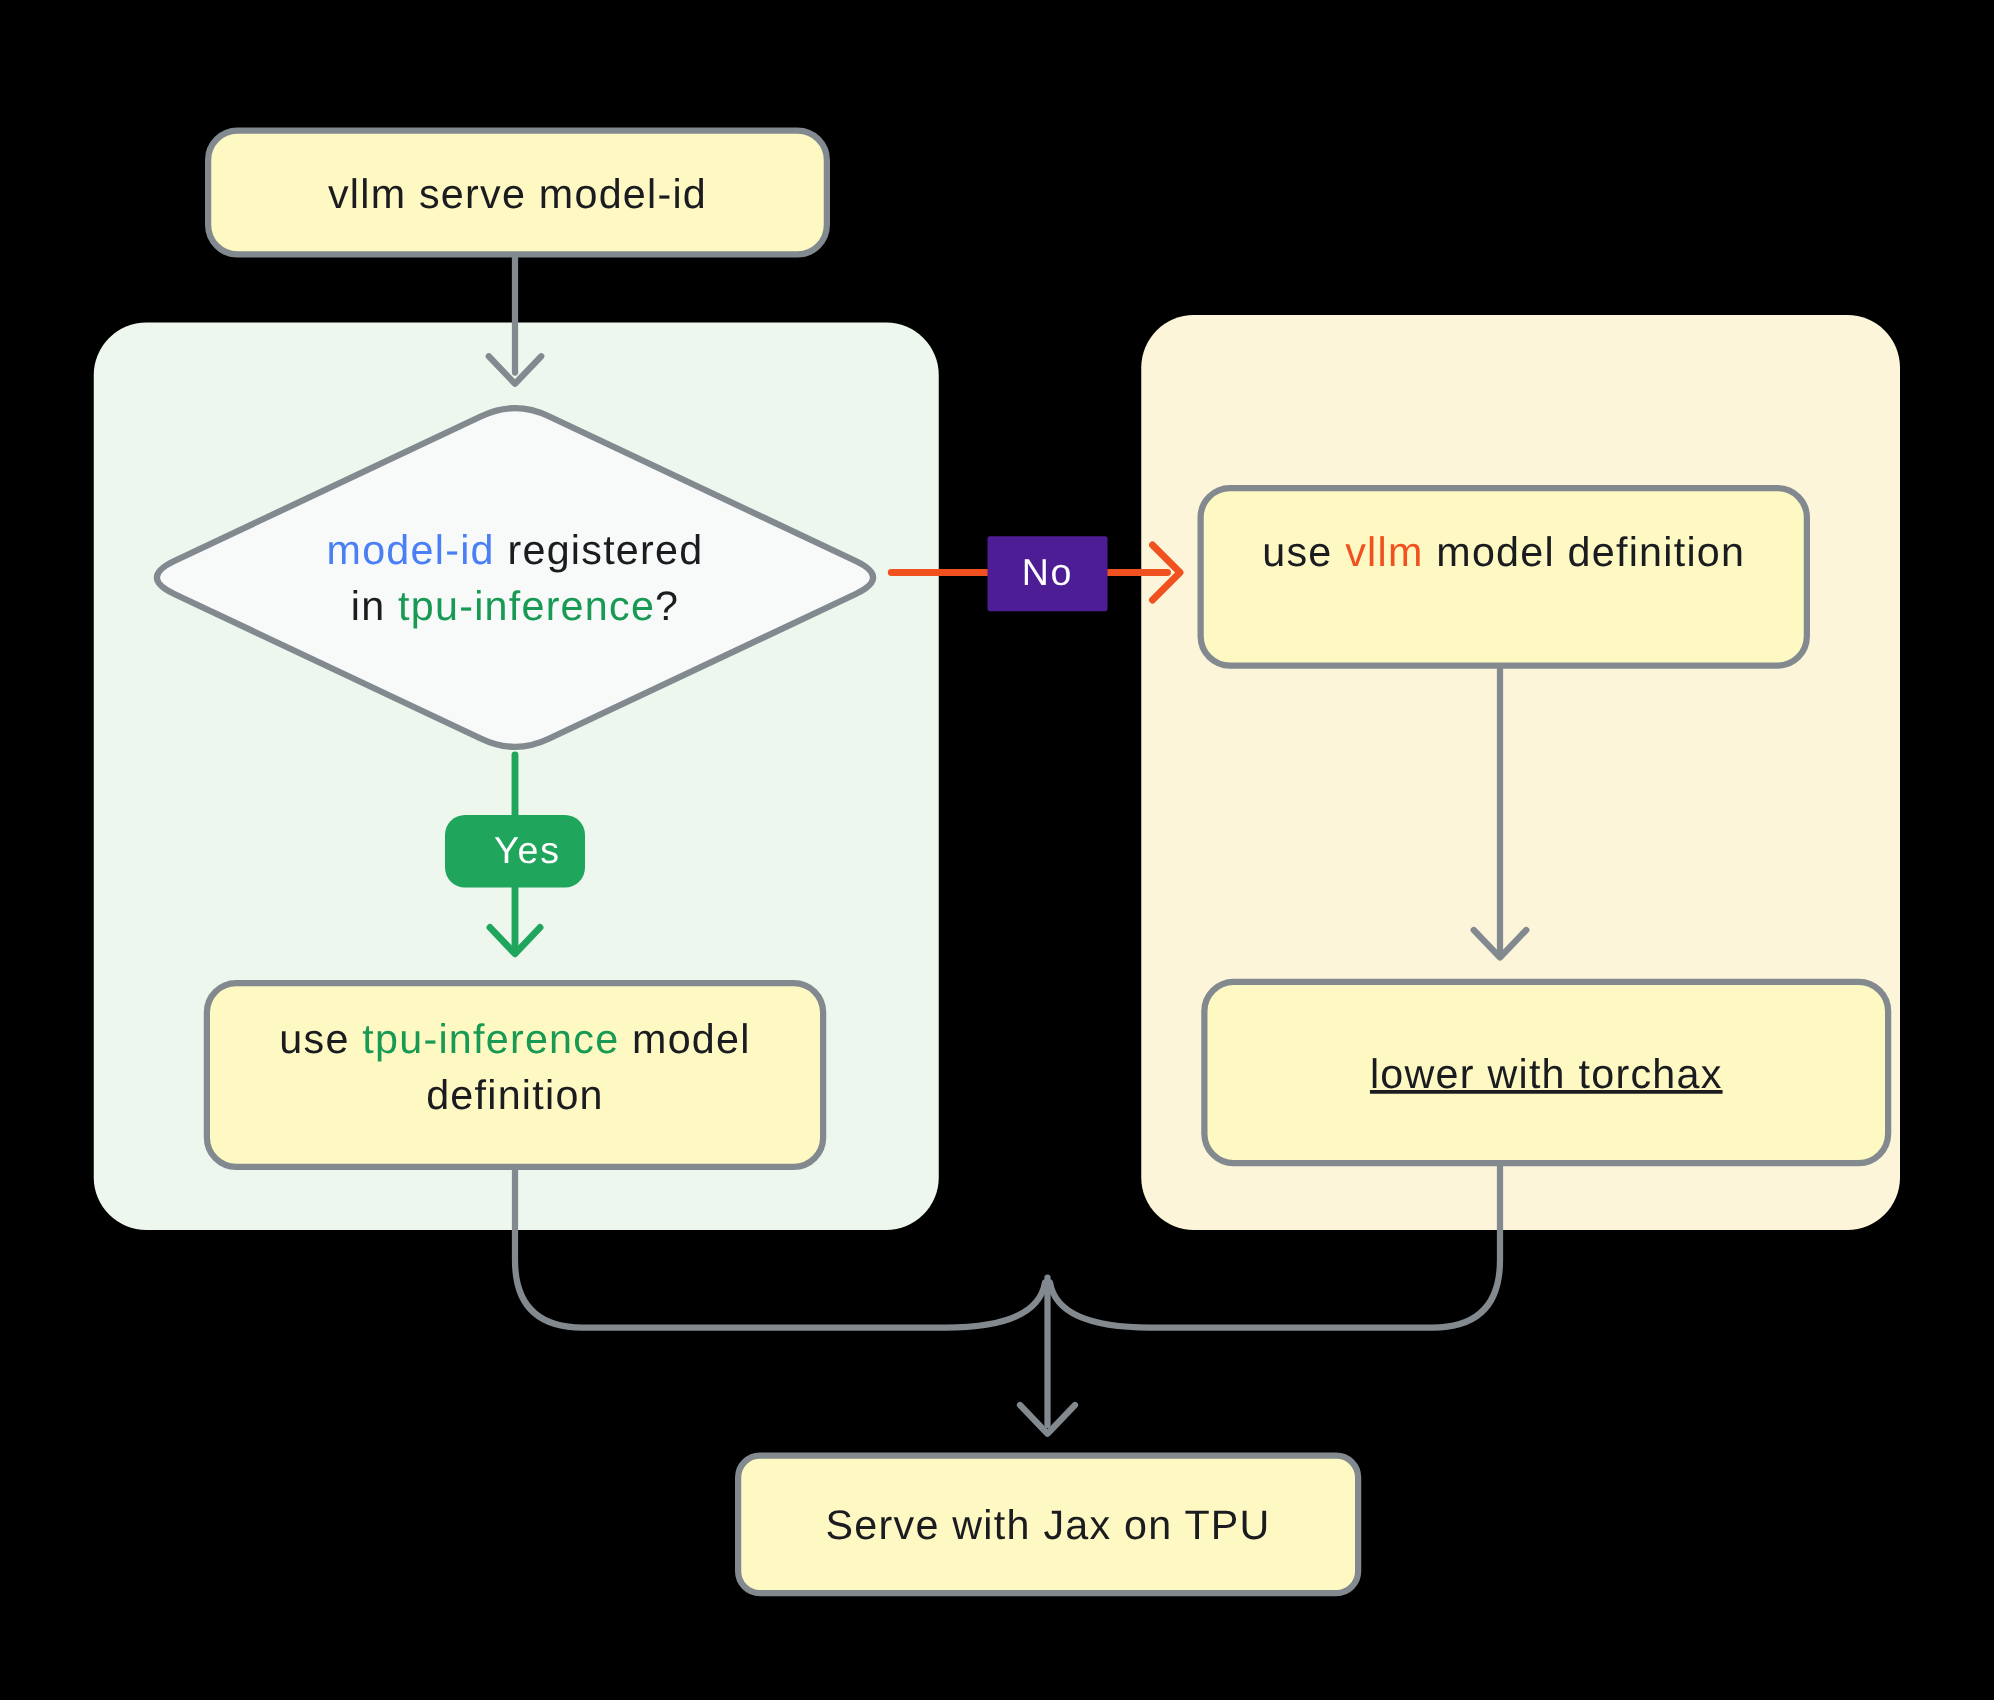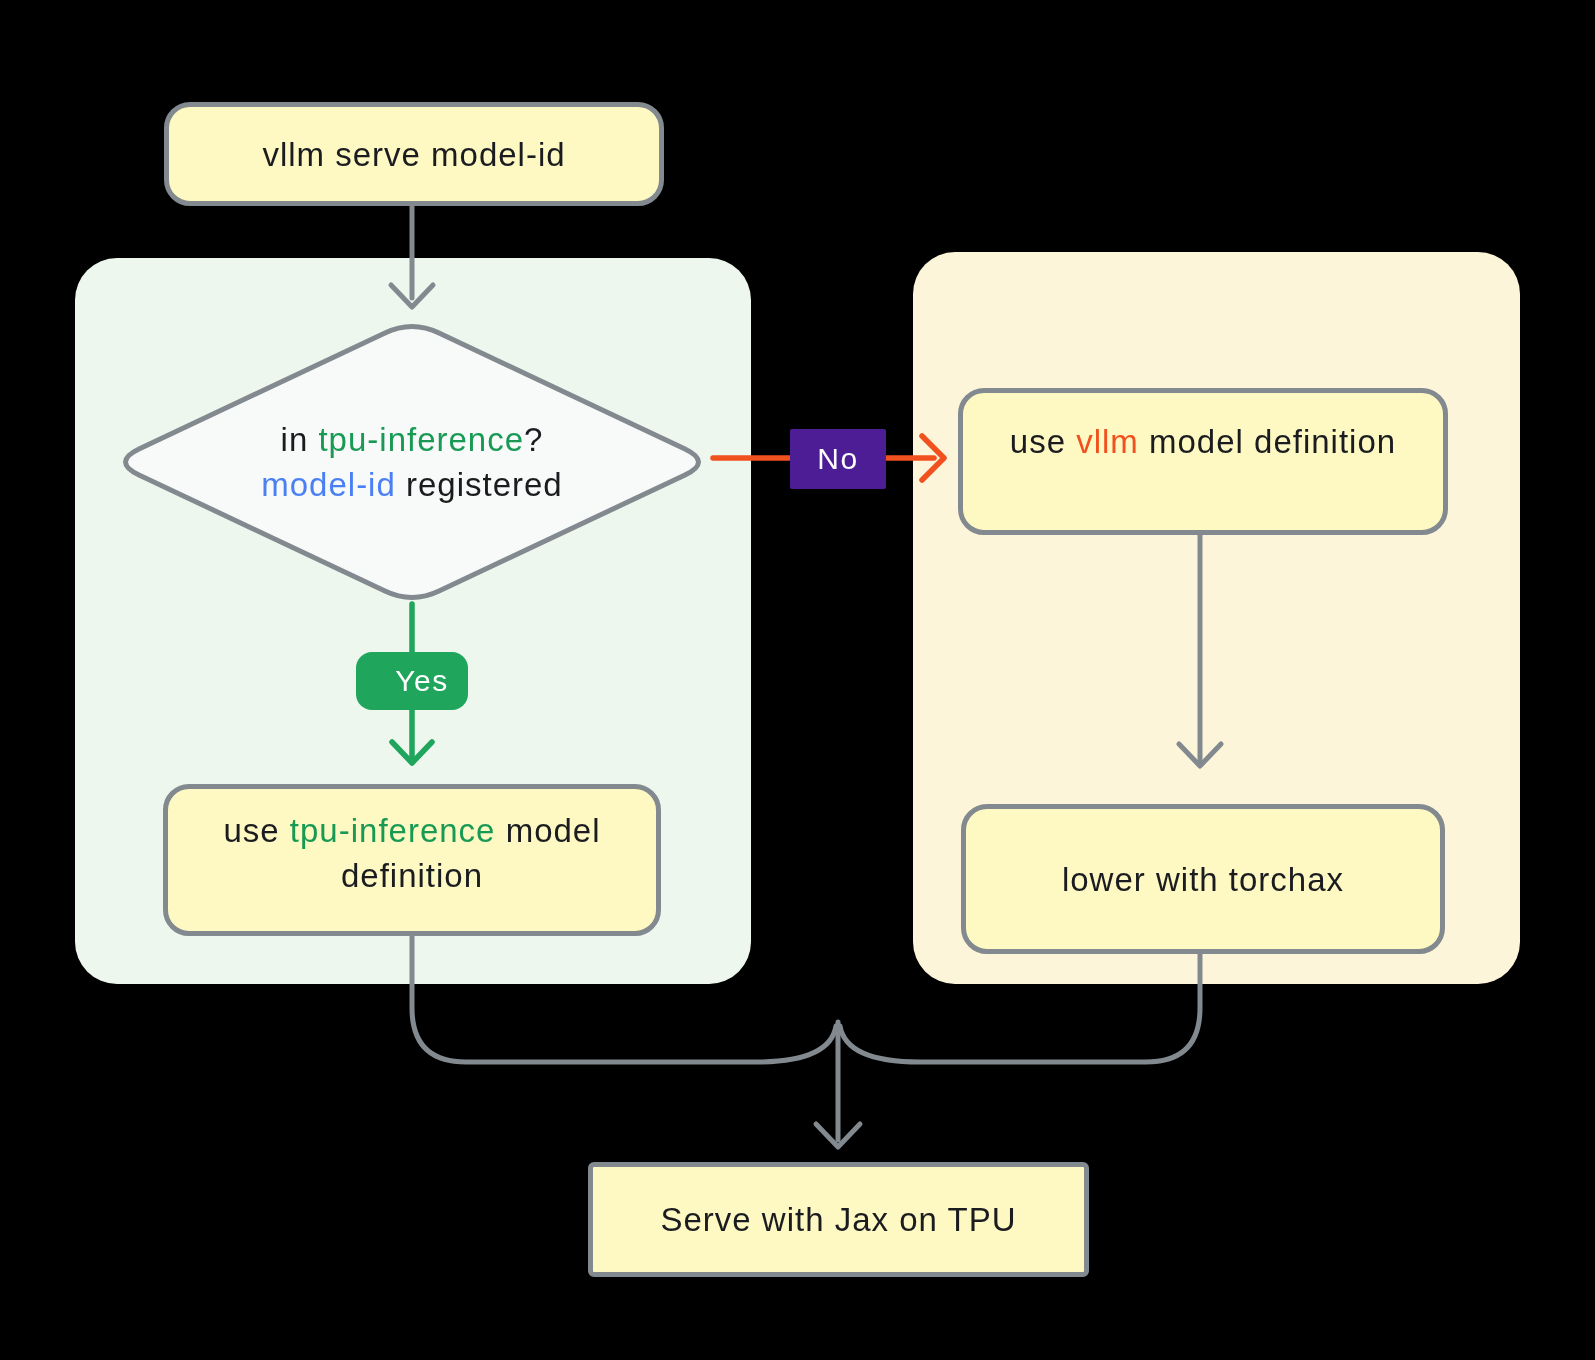--- a/index.html
+++ b/index.html
@@ -14,22 +14,22 @@
   #wires{position:absolute;left:0;top:0;width:1595px;height:1360px;z-index:2;}
   .node{
     position:absolute;z-index:3;background:#fef9c3;border:5px solid #82898f;
     border-radius:26px;box-sizing:border-box;
     display:flex;flex-direction:column;align-items:center;justify-content:center;
     color:#1b1c20;font-size:33px;letter-spacing:1px;line-height:45px;text-align:center;
   }
   #start-box{left:164px;top:102px;width:500px;height:104px;}
   #tpu-box{left:163px;top:784px;width:498px;height:152px;padding-bottom:14px;}
   #vllm-box{left:958px;top:388px;width:490px;height:147px;padding-bottom:40px;}
-  #torchax-box{left:961px;top:804px;width:484px;height:150px;}
-  #serve-box{left:588px;top:1162px;width:501px;height:115px;border-radius:6px;}
+  #torchax-box{left:961px;top:783px;width:552px;height:150px;text-decoration:underline;}
+  #serve-box{left:588px;top:1162px;width:501px;height:115px;border-radius:20px;}
   #decision-text{
     position:absolute;z-index:3;left:112px;top:408px;width:600px;height:108px;
     display:flex;flex-direction:column;align-items:center;justify-content:center;
     color:#1b1c20;font-size:33px;letter-spacing:1px;line-height:45px;text-align:center;
   }
   .badge{
     position:absolute;z-index:4;color:#fff;font-size:30px;letter-spacing:1.5px;
     display:flex;align-items:center;justify-content:center;box-sizing:border-box;
   }
   #yes-badge{left:356px;top:652px;width:112px;height:58px;background:#1fa55c;border-radius:16px;padding-left:20px;}
@@ -66,22 +66,22 @@
     <path d="M 1200 933 V 1008 Q 1200 1062 1146 1062 H 920 Q 846 1062 840 1026" stroke="#82898f" stroke-width="5"></path>
     <path d="M 838 1022 V 1140" stroke="#82898f" stroke-width="5"></path>
     <path d="M 816 1124 L 838 1147 L 860 1124" stroke="#82898f" stroke-width="5"></path>
   </svg>
 
   <div id="start-box" class="node">
     <div><span>vllm serve model-id</span></div>
   </div>
 
   <div id="decision-text">
+    <div><span class="c-blue">model-id</span><span> registered</span></div>
     <div><span>in </span><span class="c-green">tpu-inference</span><span>?</span></div>
-    <div><span class="c-blue">model-id</span><span> registered</span></div>
   </div>
 
   <div id="yes-badge" class="badge">
     <span>Yes</span>
   </div>
   <div id="no-badge" class="badge">
     <span>No</span>
   </div>
 
   <div id="tpu-box" class="node">

